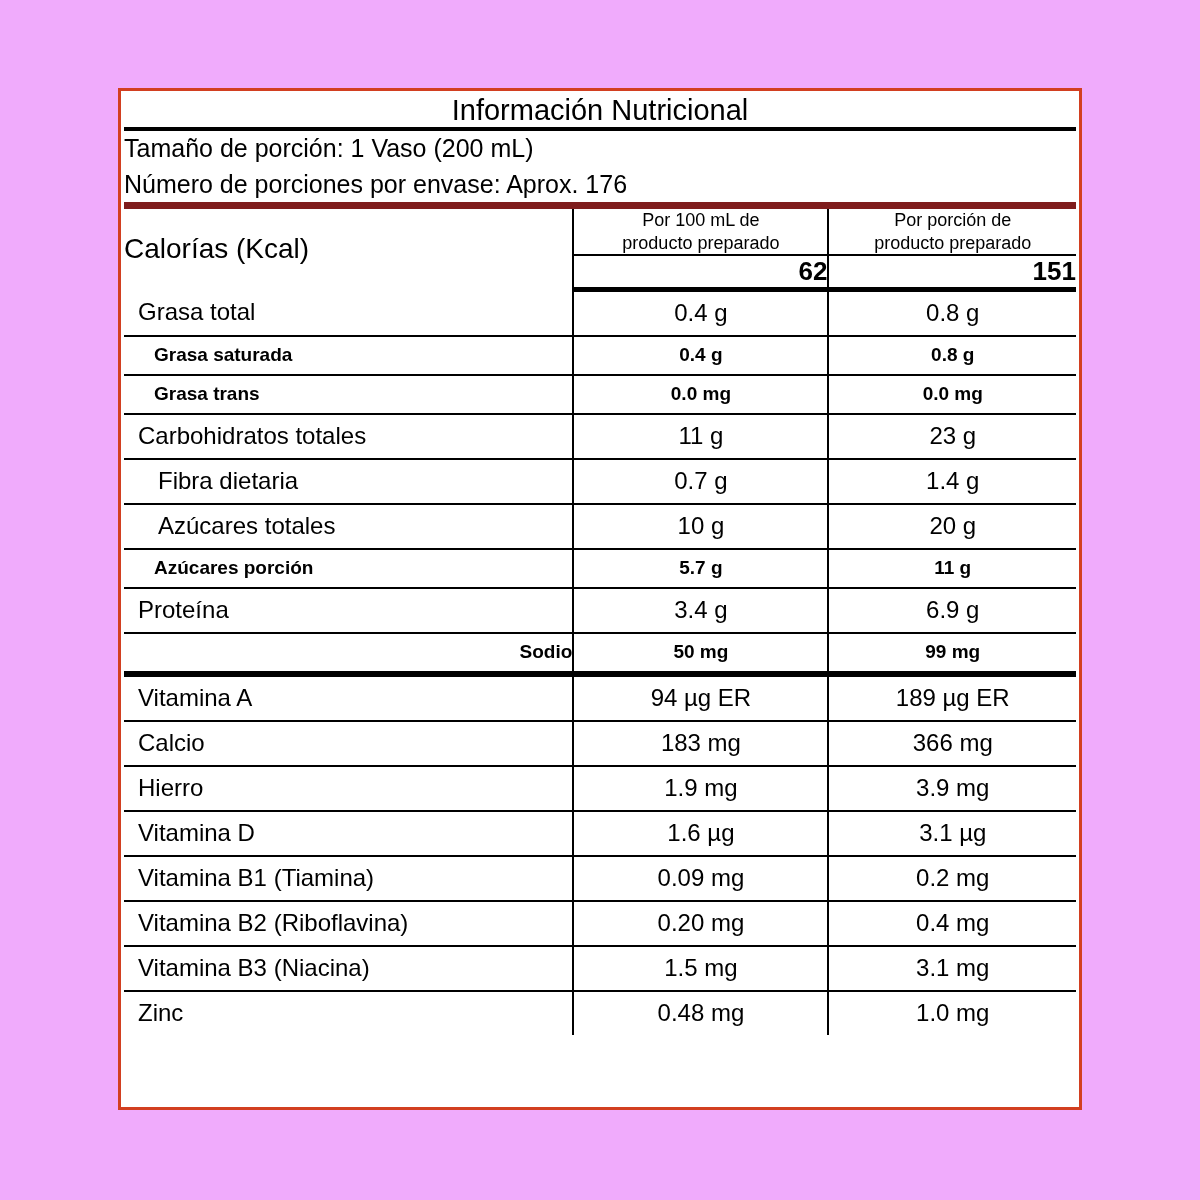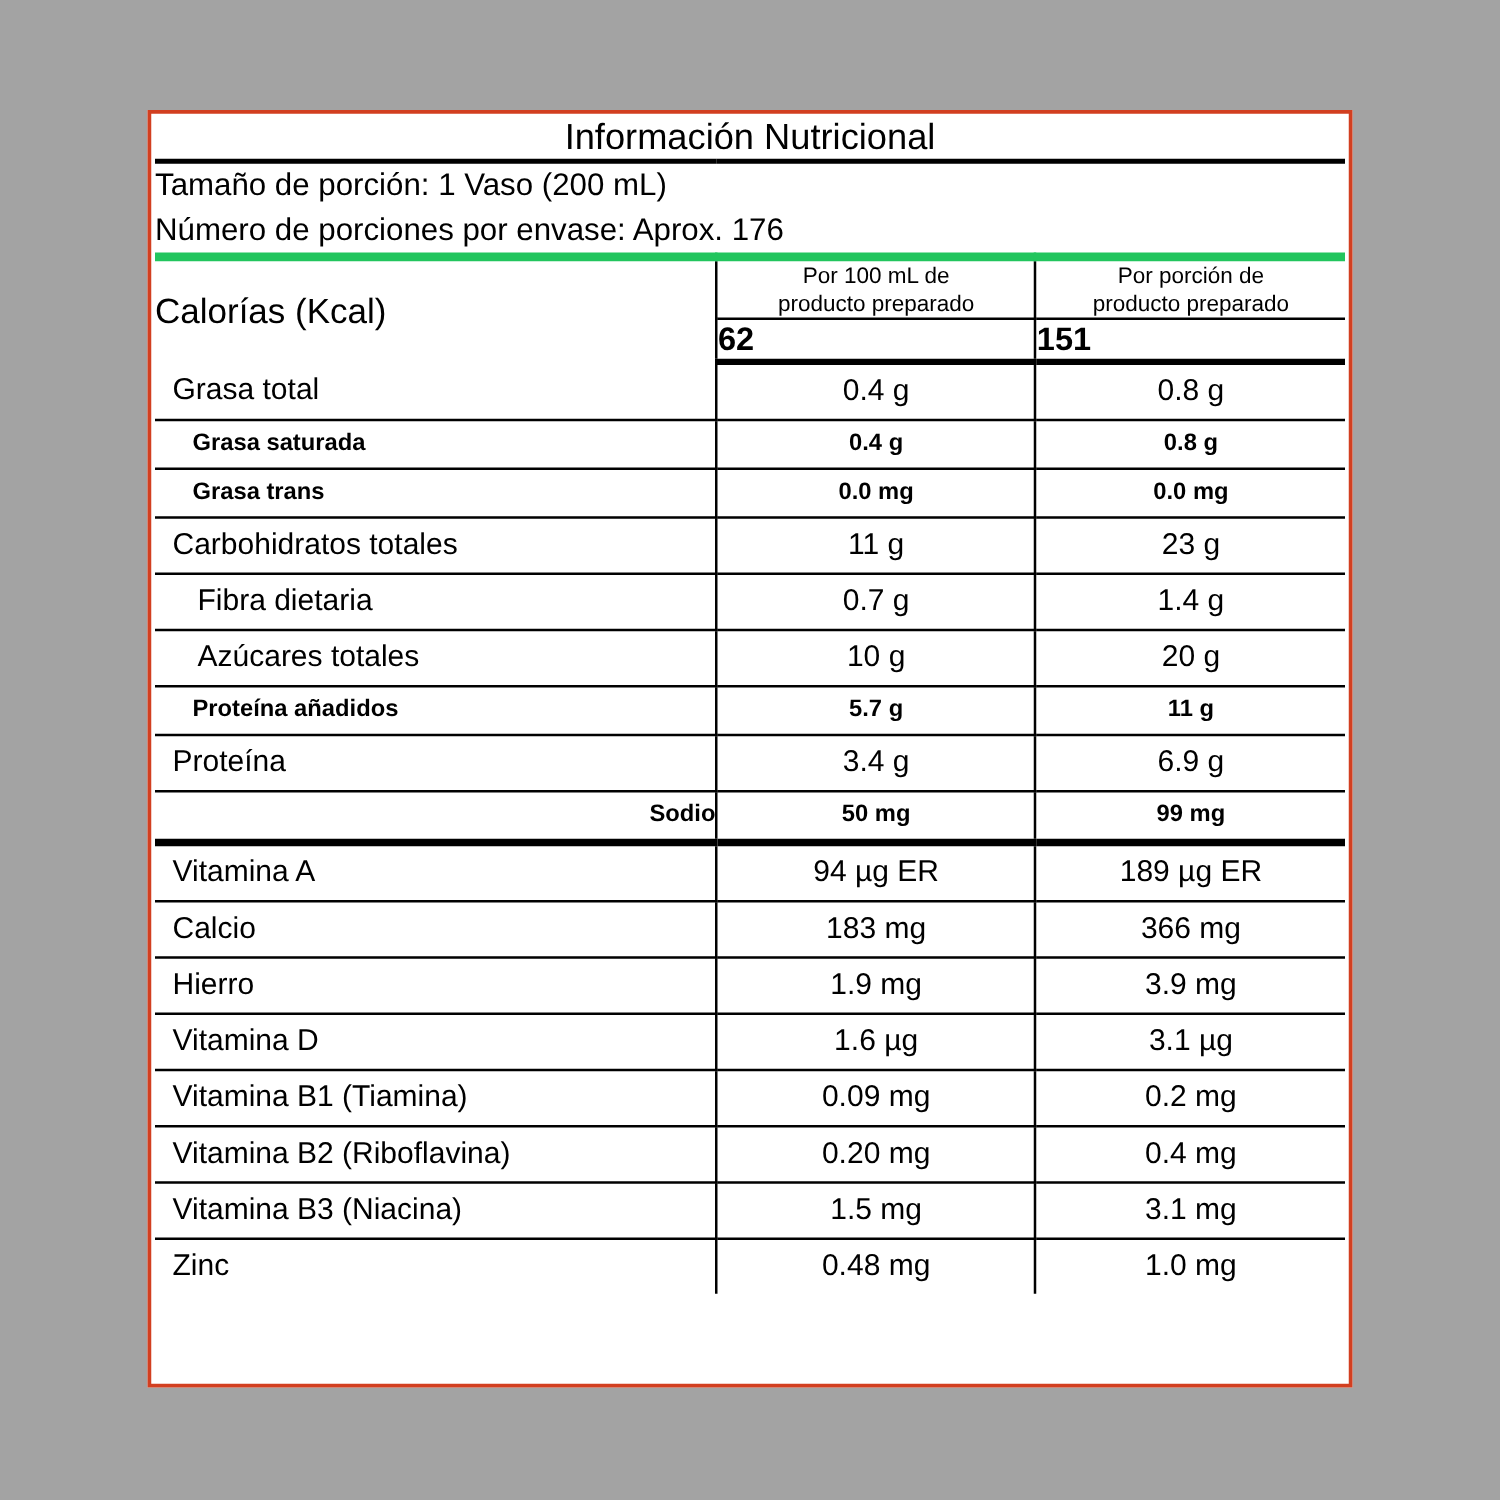--- a/index.html
+++ b/index.html
@@ -11,21 +11,21 @@
     width: 1200px;
     height: 1200px;
     font-family: "Liberation Sans", sans-serif;
     color: #000000;
     overflow: hidden;
   }
   .page {
     position: relative;
     width: 1200px;
     height: 1200px;
-    background: #a3a3a3;
+    background: #f0abfc;
   }
   .panel {
     position: absolute;
     left: 118px;
     top: 88px;
     width: 964px;
     height: 1022px;
     border: 3px solid #d23f20;
     background: #ffffff;
     box-sizing: border-box;
@@ -57,41 +57,41 @@
   .title-row td {
     text-align: center;
     font-size: 29px;
     padding: 13px 0 12px 0;
     border-bottom: 4px solid #000;
   }
   .serving-row td {
     font-size: 25px;
     padding: 10px 0 12px 14px;
     line-height: 1.42;
-    border-bottom: 7px solid #22c55e;
+    border-bottom: 7px solid #7f1d1d;
   }
   .serving-line { display: block; white-space: nowrap; }
 
   .cal-name {
     font-size: 28px;
     font-weight: normal;
     padding-left: 18px;
     border-right: 2px solid #000;
   }
   .hdr-cell {
     text-align: center;
     font-size: 18px;
     line-height: 1.25;
     padding: 6px 6px 7px 6px;
     border-bottom: 2px solid #000;
     border-right: 2px solid #000;
   }
   .hdr-cell.last { border-right: none; }
   .cal-val {
-    text-align: left;
+    text-align: right;
     font-size: 26px;
     font-weight: bold;
     padding: 5px 0 8px 0;
     border-right: 2px solid #000;
   }
   .cal-val.last { border-right: none; }
   .cal-block-bottom td { border-bottom: 5px solid #000; }
 
   tr.data td {
     border-bottom: 2px solid #000;
@@ -177,21 +177,21 @@
             <td class="name indent1">Fibra dietaria</td>
             <td class="val">0.7 g</td>
             <td class="val last">1.4 g</td>
           </tr>
           <tr class="data">
             <td class="name indent1">Azúcares totales</td>
             <td class="val">10 g</td>
             <td class="val last">20 g</td>
           </tr>
           <tr class="data bold">
-            <td class="name">Proteína añadidos</td>
+            <td class="name">Azúcares porción</td>
             <td class="val">5.7 g</td>
             <td class="val last">11 g</td>
           </tr>
           <tr class="data">
             <td class="name">Proteína</td>
             <td class="val">3.4 g</td>
             <td class="val last">6.9 g</td>
           </tr>
           <tr class="data bold nopad thick">
             <td class="name">Sodio</td>

